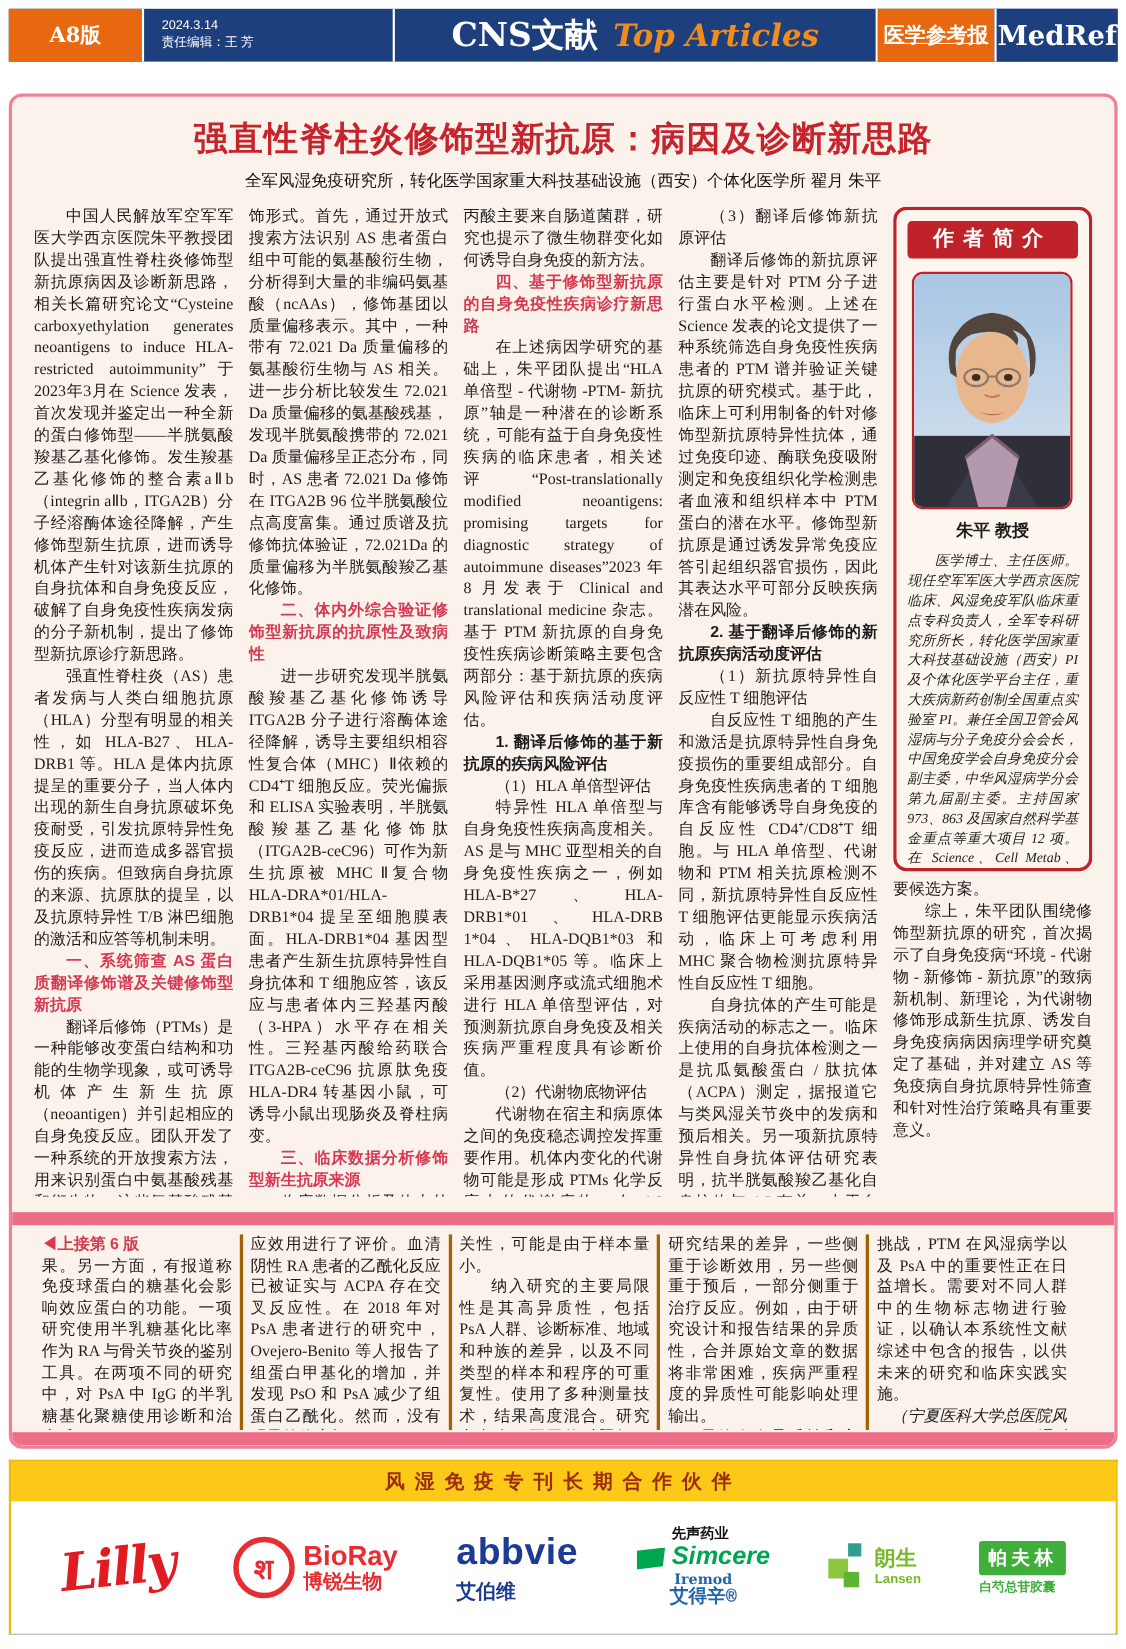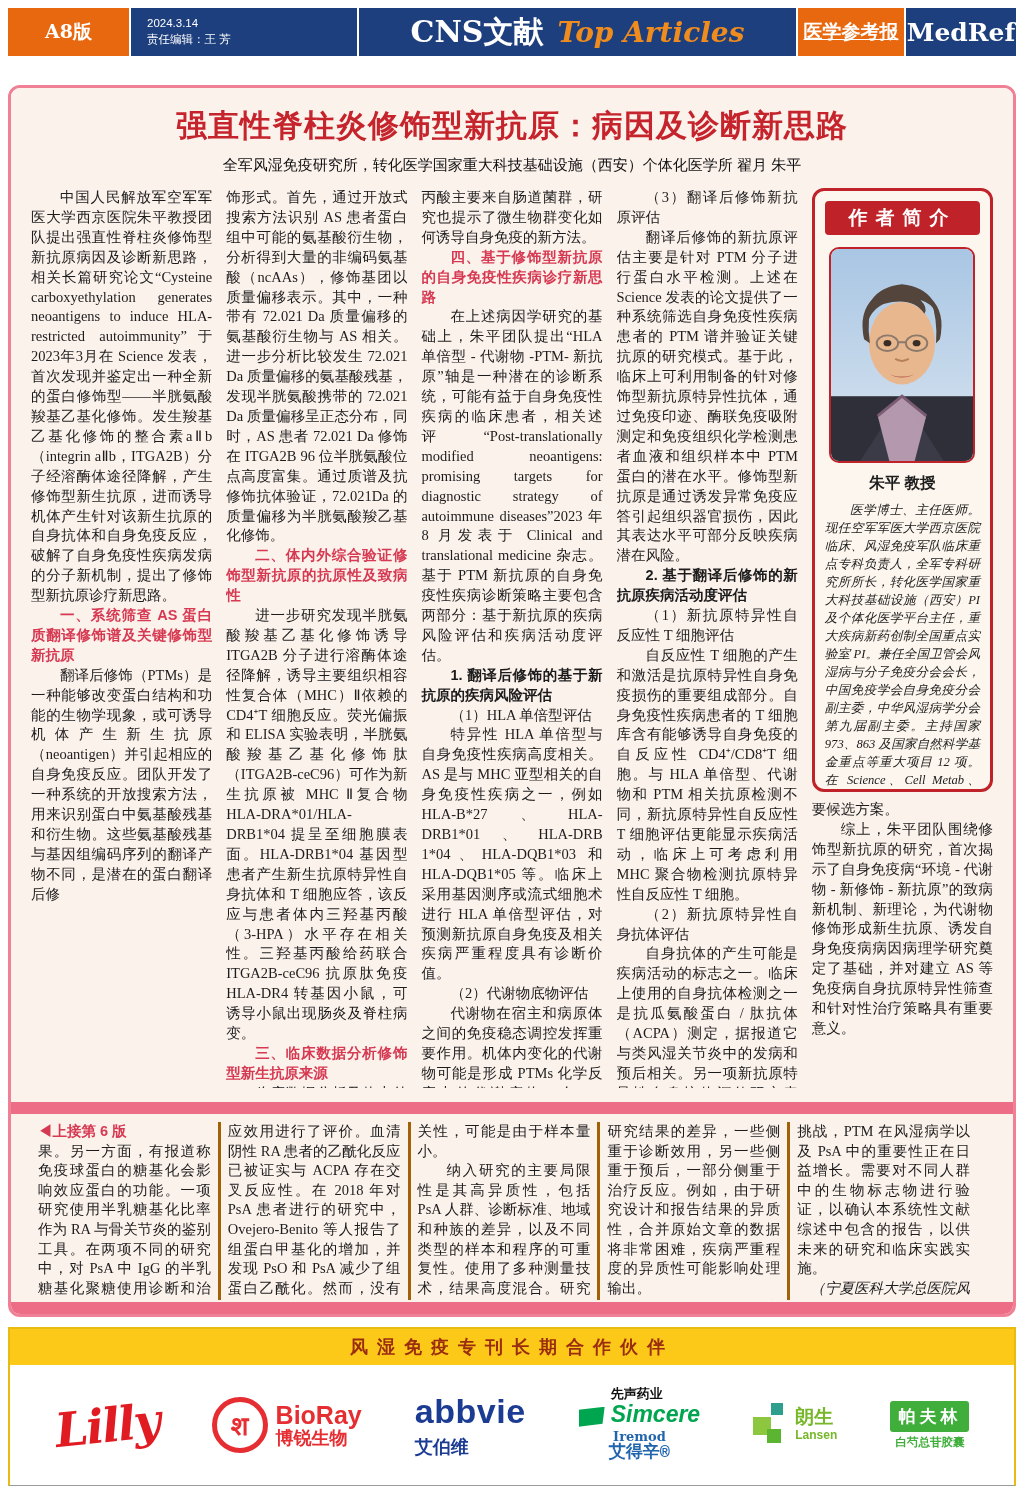--- a/index.html
+++ b/index.html
@@ -167,21 +167,21 @@
   .lansen-squares .s2{left:18px;top:0;width:12px;height:12px;background:#2e9f8c;}
   .lansen-squares .s3{left:14px;top:26px;width:14px;height:14px;background:#5cb531;}
   .lansen-text{line-height:1.05;}
   .lansen-cn{color:#76b82a;font-family:Liberation Mono, monospace;font-size:19px;font-weight:700;}
   .lansen-en{color:#76b82a;font-family:"Liberation Sans", sans-serif;font-size:12px;font-weight:700;}
   .pafulin-box{
     background:#3fae3a;color:#fff;border-radius:3px;padding:4px 8px;
     font-family:"Liberation Sans", sans-serif;font-size:17px;font-weight:700;letter-spacing:4px;
     text-align:center;
   }
-  .pafulin-sub{color:#3fae3a;font-family:"Liberation Sans", sans-serif;font-size:11.5px;font-weight:700;margin-top:3px;text-align:center;}
+  .pafulin-sub{color:#3fae3a;font-family:"Liberation Sans", sans-serif;font-size:11.5px;font-weight:700;margin-top:3px;text-align:left;}
 </style>
 </head>
 <body>
 
 <div class="masthead">
   <div class="mh-a8">A8版</div>
   <div class="mh-meta">
     <div>2024.3.14</div>
     <div>责任编辑：王 芳</div>
   </div>
@@ -195,20 +195,21 @@
 
 <div class="frame">
 
   <div class="article">
     <div class="art-title">强直性脊柱炎修饰型新抗原：病因及诊断新思路</div>
     <div class="art-byline">全军风湿免疫研究所，转化医学国家重大科技基础设施（西安）个体化医学所  翟月 朱平</div>
 
     <div class="columns">
       <div class="col">
           <div class="blk blk-p">中国人民解放军空军军医大学西京医院朱平教授团队提出强直性脊柱炎修饰型新抗原病因及诊断新思路，相关长篇研究论文“Cysteine carboxyethylation generates neoantigens to induce HLA-restricted autoimmunity”于2023年3月在 Science 发表，首次发现并鉴定出一种全新的蛋白修饰型——半胱氨酸羧基乙基化修饰。发生羧基乙基化修饰的整合素aⅡb（integrin aⅡb，ITGA2B）分子经溶酶体途径降解，产生修饰型新生抗原，进而诱导机体产生针对该新生抗原的自身抗体和自身免疫反应，破解了自身免疫性疾病发病的分子新机制，提出了修饰型新抗原诊疗新思路。</div>
+          <div class="blk blk-p">强直性脊柱炎（AS）患者发病与人类白细胞抗原（HLA）分型有明显的相关性，如 HLA-B27、HLA-DRB1 等。HLA 是体内抗原提呈的重要分子，当人体内出现的新生自身抗原破坏免疫耐受，引发抗原特异性免疫反应，进而造成多器官损伤的疾病。但致病自身抗原的来源、抗原肽的提呈，以及抗原特异性 T/B 淋巴细胞的激活和应答等机制未明。</div>
           <div class="blk blk-h">一、系统筛查 AS 蛋白质翻译修饰谱及关键修饰型新抗原</div>
           <div class="blk blk-p">翻译后修饰（PTMs）是一种能够改变蛋白结构和功能的生物学现象，或可诱导机体产生新生抗原（neoantigen）并引起相应的自身免疫反应。团队开发了一种系统的开放搜索方法，用来识别蛋白中氨基酸残基和衍生物。这些氨基酸残基与基因组编码序列的翻译产物不同，是潜在的蛋白翻译后修</div>
         </div>
       <div class="col">
           <div class="blk blk-pc">饰形式。首先，通过开放式搜索方法识别 AS 患者蛋白组中可能的氨基酸衍生物，分析得到大量的非编码氨基酸（ncAAs），修饰基团以质量偏移表示。其中，一种带有 72.021 Da 质量偏移的氨基酸衍生物与 AS 相关。进一步分析比较发生 72.021 Da 质量偏移的氨基酸残基，发现半胱氨酸携带的 72.021 Da 质量偏移呈正态分布，同时，AS 患者 72.021 Da 修饰在 ITGA2B 96 位半胱氨酸位点高度富集。通过质谱及抗修饰抗体验证，72.021Da 的质量偏移为半胱氨酸羧乙基化修饰。</div>
           <div class="blk blk-h">二、体内外综合验证修饰型新抗原的抗原性及致病性</div>
           <div class="blk blk-p">进一步研究发现半胱氨酸羧基乙基化修饰诱导 ITGA2B 分子进行溶酶体途径降解，诱导主要组织相容性复合体（MHC）Ⅱ依赖的 CD4⁺T 细胞反应。荧光偏振和 ELISA 实验表明，半胱氨酸羧基乙基化修饰肽（ITGA2B-ceC96）可作为新生抗原被 MHC Ⅱ复合物 HLA-DRA*01/HLA-DRB1*04 提呈至细胞膜表面。HLA-DRB1*04 基因型患者产生新生抗原特异性自身抗体和 T 细胞应答，该反应与患者体内三羟基丙酸（3-HPA）水平存在相关性。三羟基丙酸给药联合 ITGA2B-ceC96 抗原肽免疫 HLA-DR4 转基因小鼠，可诱导小鼠出现肠炎及脊柱病变。</div>
           <div class="blk blk-h">三、临床数据分析修饰型新生抗原来源</div>
           <div class="blk blk-p">临床数据分析及体内外实验表明，ITGA2B 中 3- 羟基丙酸诱导的羧乙基化促进了 AS 的自身免疫反应,研究提出“代谢物 -PTM- 新抗原”轴诱导的自身免疫性疾病理论 3- 羟基</div>
         </div>
@@ -221,21 +222,20 @@
           <div class="blk blk-p">特异性 HLA 单倍型与自身免疫性疾病高度相关。AS 是与 MHC 亚型相关的自身免疫性疾病之一，例如 HLA-B*27、HLA-DRB1*01、HLA-DRB 1*04、HLA-DQB1*03 和 HLA-DQB1*05 等。临床上采用基因测序或流式细胞术进行 HLA 单倍型评估，对预测新抗原自身免疫及相关疾病严重程度具有诊断价值。</div>
           <div class="blk blk-p">（2）代谢物底物评估</div>
           <div class="blk blk-p">代谢物在宿主和病原体之间的免疫稳态调控发挥重要作用。机体内变化的代谢物可能是形成 PTMs 化学反应中的代谢底物。在 AS 中，较高水平的 3-HPA 可以直接提高翻译后修饰的水平，从而产生更多的半胱氨酸羧乙基化新抗原。因此，对代谢物变化的评估可以反映形成修饰型新抗原的可能性，提示潜在患病风险。</div>
         </div>
       <div class="col">
           <div class="blk blk-p">（3）翻译后修饰新抗原评估</div>
           <div class="blk blk-p">翻译后修饰的新抗原评估主要是针对 PTM 分子进行蛋白水平检测。上述在 Science 发表的论文提供了一种系统筛选自身免疫性疾病患者的 PTM 谱并验证关键抗原的研究模式。基于此，临床上可利用制备的针对修饰型新抗原特异性抗体，通过免疫印迹、酶联免疫吸附测定和免疫组织化学检测患者血液和组织样本中 PTM 蛋白的潜在水平。修饰型新抗原是通过诱发异常免疫应答引起组织器官损伤，因此其表达水平可部分反映疾病潜在风险。</div>
           <div class="blk blk-h2">2. 基于翻译后修饰的新抗原疾病活动度评估</div>
           <div class="blk blk-p">（1）新抗原特异性自反应性 T 细胞评估</div>
           <div class="blk blk-p">自反应性 T 细胞的产生和激活是抗原特异性自身免疫损伤的重要组成部分。自身免疫性疾病患者的 T 细胞库含有能够诱导自身免疫的自反应性 CD4⁺/CD8⁺T 细胞。与 HLA 单倍型、代谢物和 PTM 相关抗原检测不同，新抗原特异性自反应性 T 细胞评估更能显示疾病活动，临床上可考虑利用 MHC 聚合物检测抗原特异性自反应性 T 细胞。</div>
-          <div class="blk blk-p">（2）新抗原特异性自身抗体评估</div>
           <div class="blk blk-p">自身抗体的产生可能是疾病活动的标志之一。临床上使用的自身抗体检测之一是抗瓜氨酸蛋白 / 肽抗体（ACPA）测定，据报道它与类风湿关节炎中的发病和预后相关。另一项新抗原特异性自身抗体评估研究表明，抗半胱氨酸羧乙基化自身抗体与 AS 有关。由于自身抗体相对容易检测，因此它们可能是疾病活动度检测的重</div>
         </div>
 
       <div class="col">
         <div class="author-box">
           <div class="author-title">作者简介</div>
           <svg class="author-photo" viewBox="0 0 146 216" preserveAspectRatio="none">
             <defs>
               <linearGradient id="sky" x1="0" y1="0" x2="0" y2="1">
                 <stop offset="0" stop-color="#a9c6e4"></stop>

